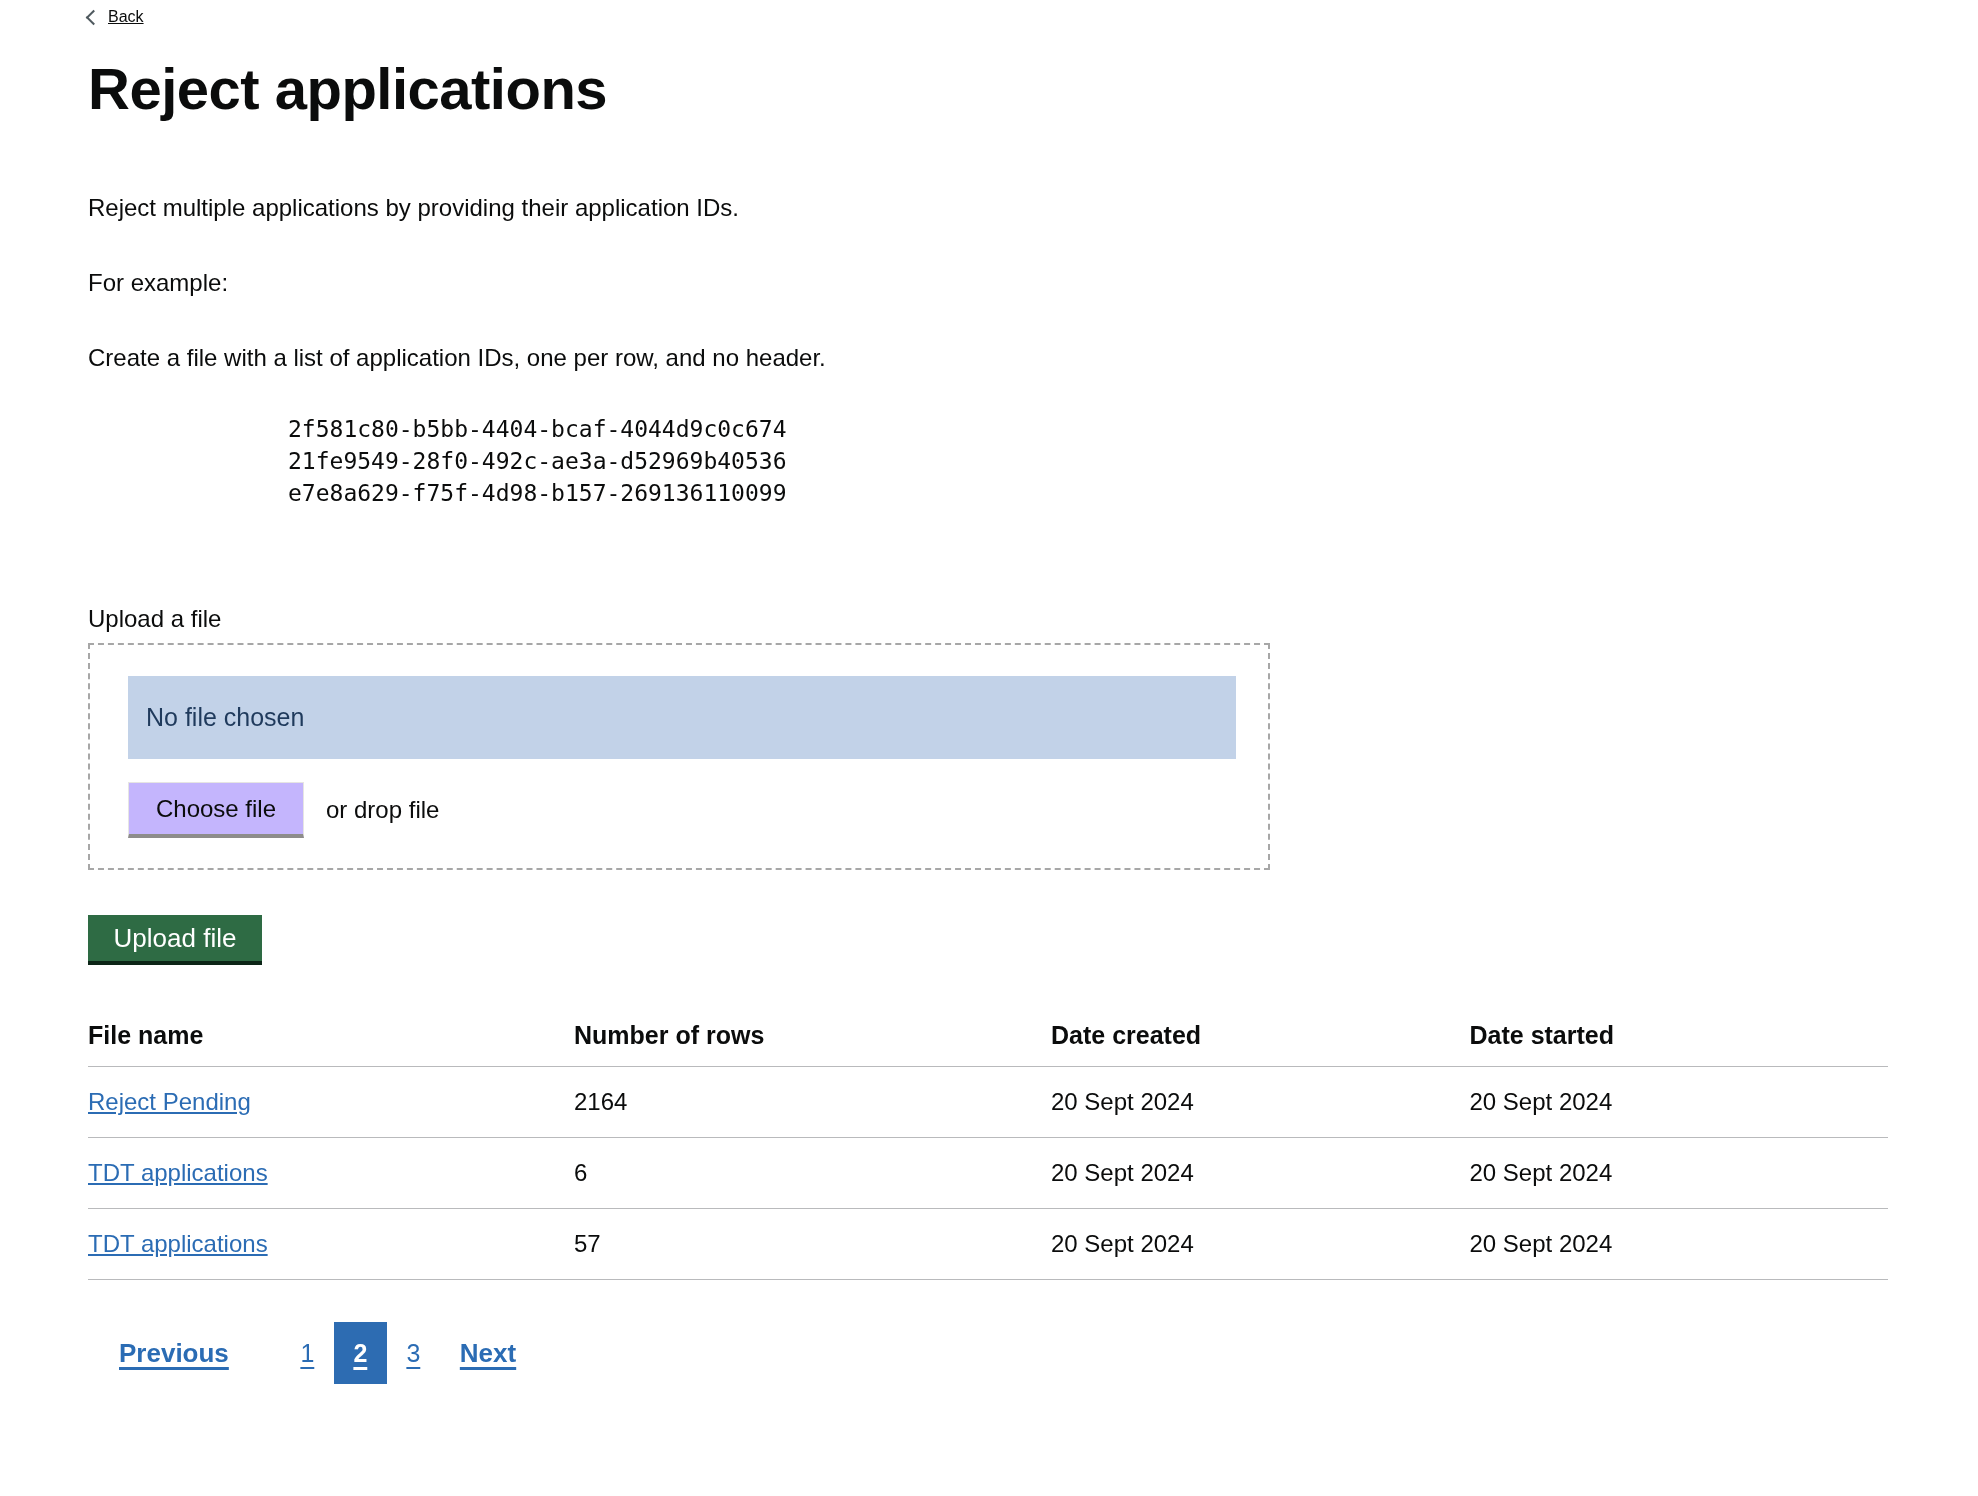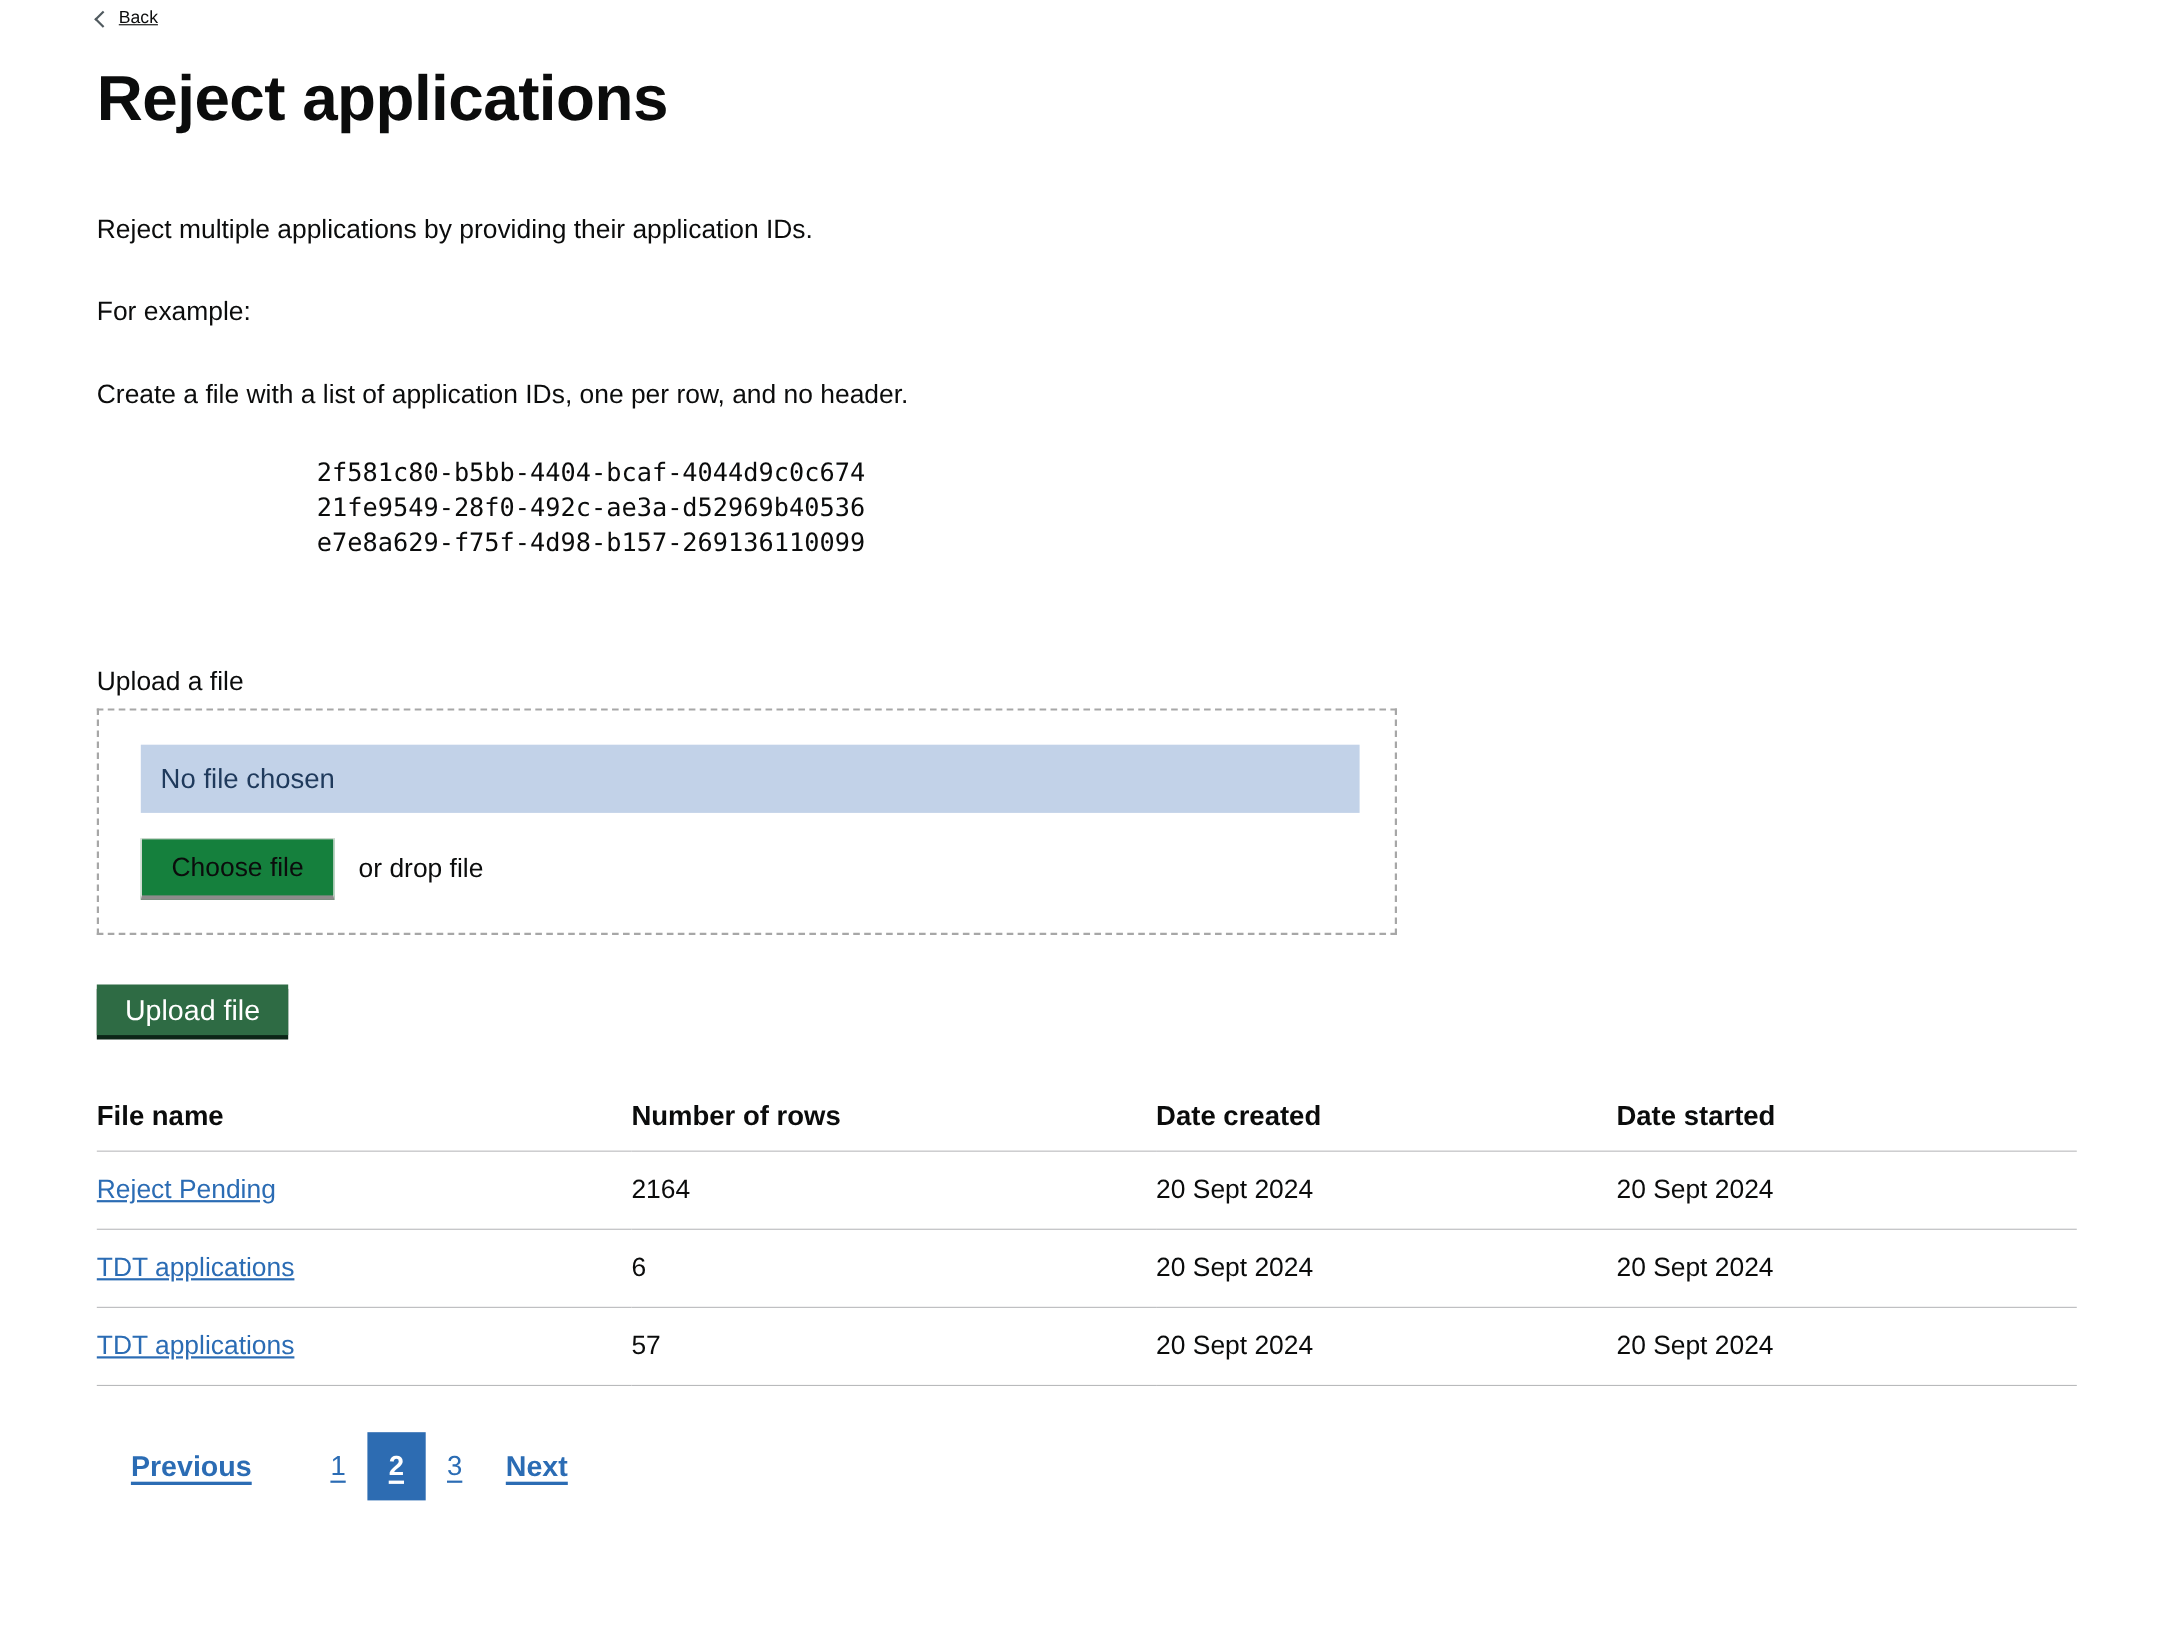--- a/index.html
+++ b/index.html
@@ -56,33 +56,33 @@
   .upload-label { margin-top: 96px; font-size: 24px; }
 
   .dropzone {
     margin-top: 10px;
     width: 1182px;
     border: 2px dashed #a7a7a7;
     padding: 31px 40px 30px 38px;
   }
   .file-status {
     width: 1108px;
-    height: 62px;
+    height: 83px;
     background: #c2d2e8;
     color: #1f3a5c;
     font-size: 25px;
     display: flex;
     align-items: center;
     padding-left: 18px;
   }
   .choose-row { margin-top: 23px; display: flex; align-items: center; }
   .choose-file {
     width: 176px;
     height: 56px;
-    background: #15803d;
+    background: #c4b5fd;
     border: 1px solid #e6e5e3;
     border-bottom: 4px solid #8d8c8b;
     font-family: "Liberation Sans", sans-serif;
     font-size: 24px;
     color: #0b0c0c;
     cursor: pointer;
   }
   .drop-hint { margin-left: 22px; font-size: 24px; }
 
   .upload-btn {

